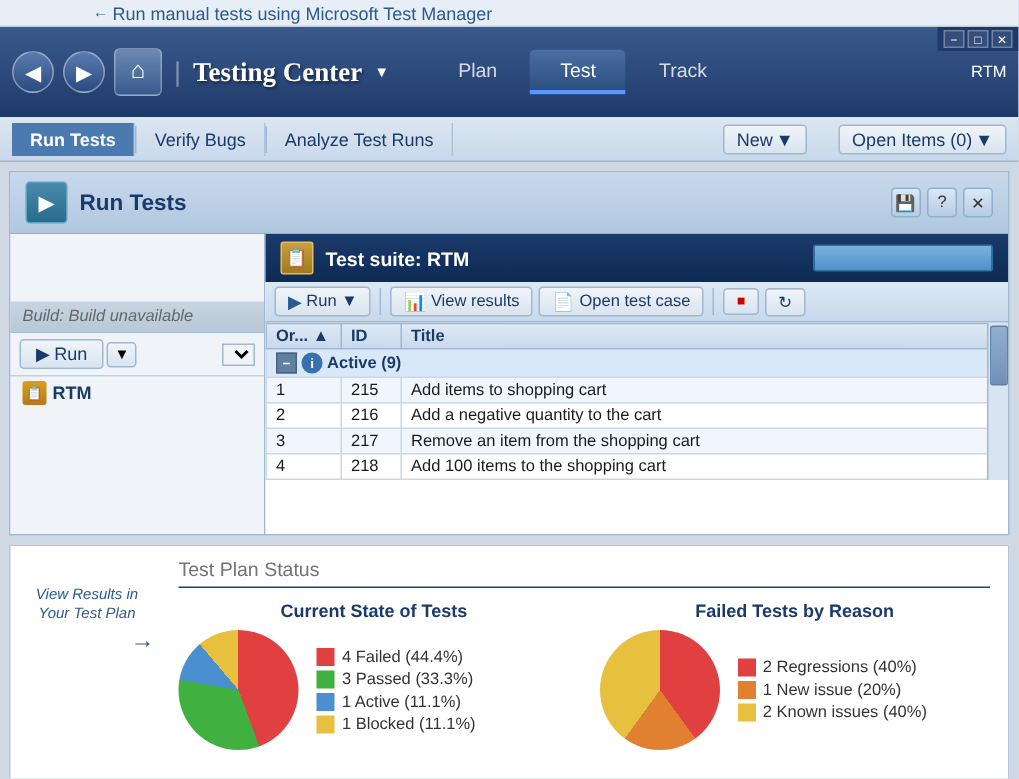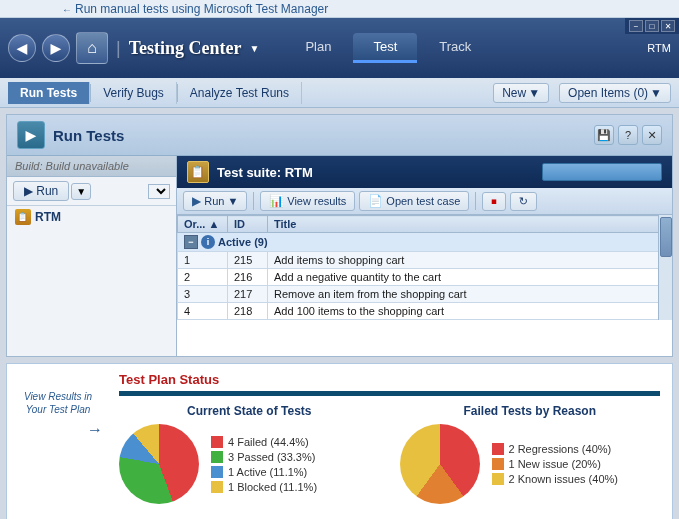--- a/index.html
+++ b/index.html
@@ -81,21 +81,21 @@
     }
     .toolbar-tab.active {
       background: #4a7ab0;
       color: white;
       font-weight: bold;
     }
     .toolbar-right {
       margin-left: auto;
       display: flex;
       align-items: center;
-      gap: 10px;
+      gap: 21px;
     }
     .new-btn {
       background: linear-gradient(to bottom, #f0f4f8, #d8e4f0);
       border: 1px solid #a0b8d0;
       border-radius: 3px;
       padding: 2px 8px;
       font-size: 12px;
       color: #1a3a6a;
       cursor: pointer;
       display: flex; align-items: center; gap: 2px;
@@ -172,20 +172,21 @@
       border-right: 1px solid #a0b8d0;
       background: #f0f4f8;
       flex-shrink: 0;
     }
     .build-label {
       background: linear-gradient(to bottom, #c8d4e0, #b8c8d8);
       padding: 4px 8px;
       font-size: 11px;
       color: #333;
       border-bottom: 1px solid #a0b8d0;
+      margin-top: 45px;
     }
     .build-label span { font-style: italic; color: #666; }
     .run-control {
       display: flex;
       align-items: center;
       padding: 4px 6px;
       border-bottom: 1px solid #c0d0e0;
       gap: 2px;
     }
     .run-btn {
@@ -340,23 +341,23 @@
     
     .status-panel {
       background: white;
       border: 1px solid #b0c8e0;
       margin: 0 6px 6px 6px;
       flex: 1;
       padding: 8px 12px;
     }
     .status-title {
       font-size: 13px;
-      font-weight: bold;
-      color: #b91c1c;
-      border-bottom: 5px solid #0c4a6e;
+      font-weight: normal;
+      color: #737373;
+      border-bottom: 1px solid #0c4a6e;
       padding-bottom: 4px;
       margin-bottom: 8px;
     }
     .status-body {
       display: flex;
       gap: 20px;
     }
     .chart-section {
       flex: 1;
     }

